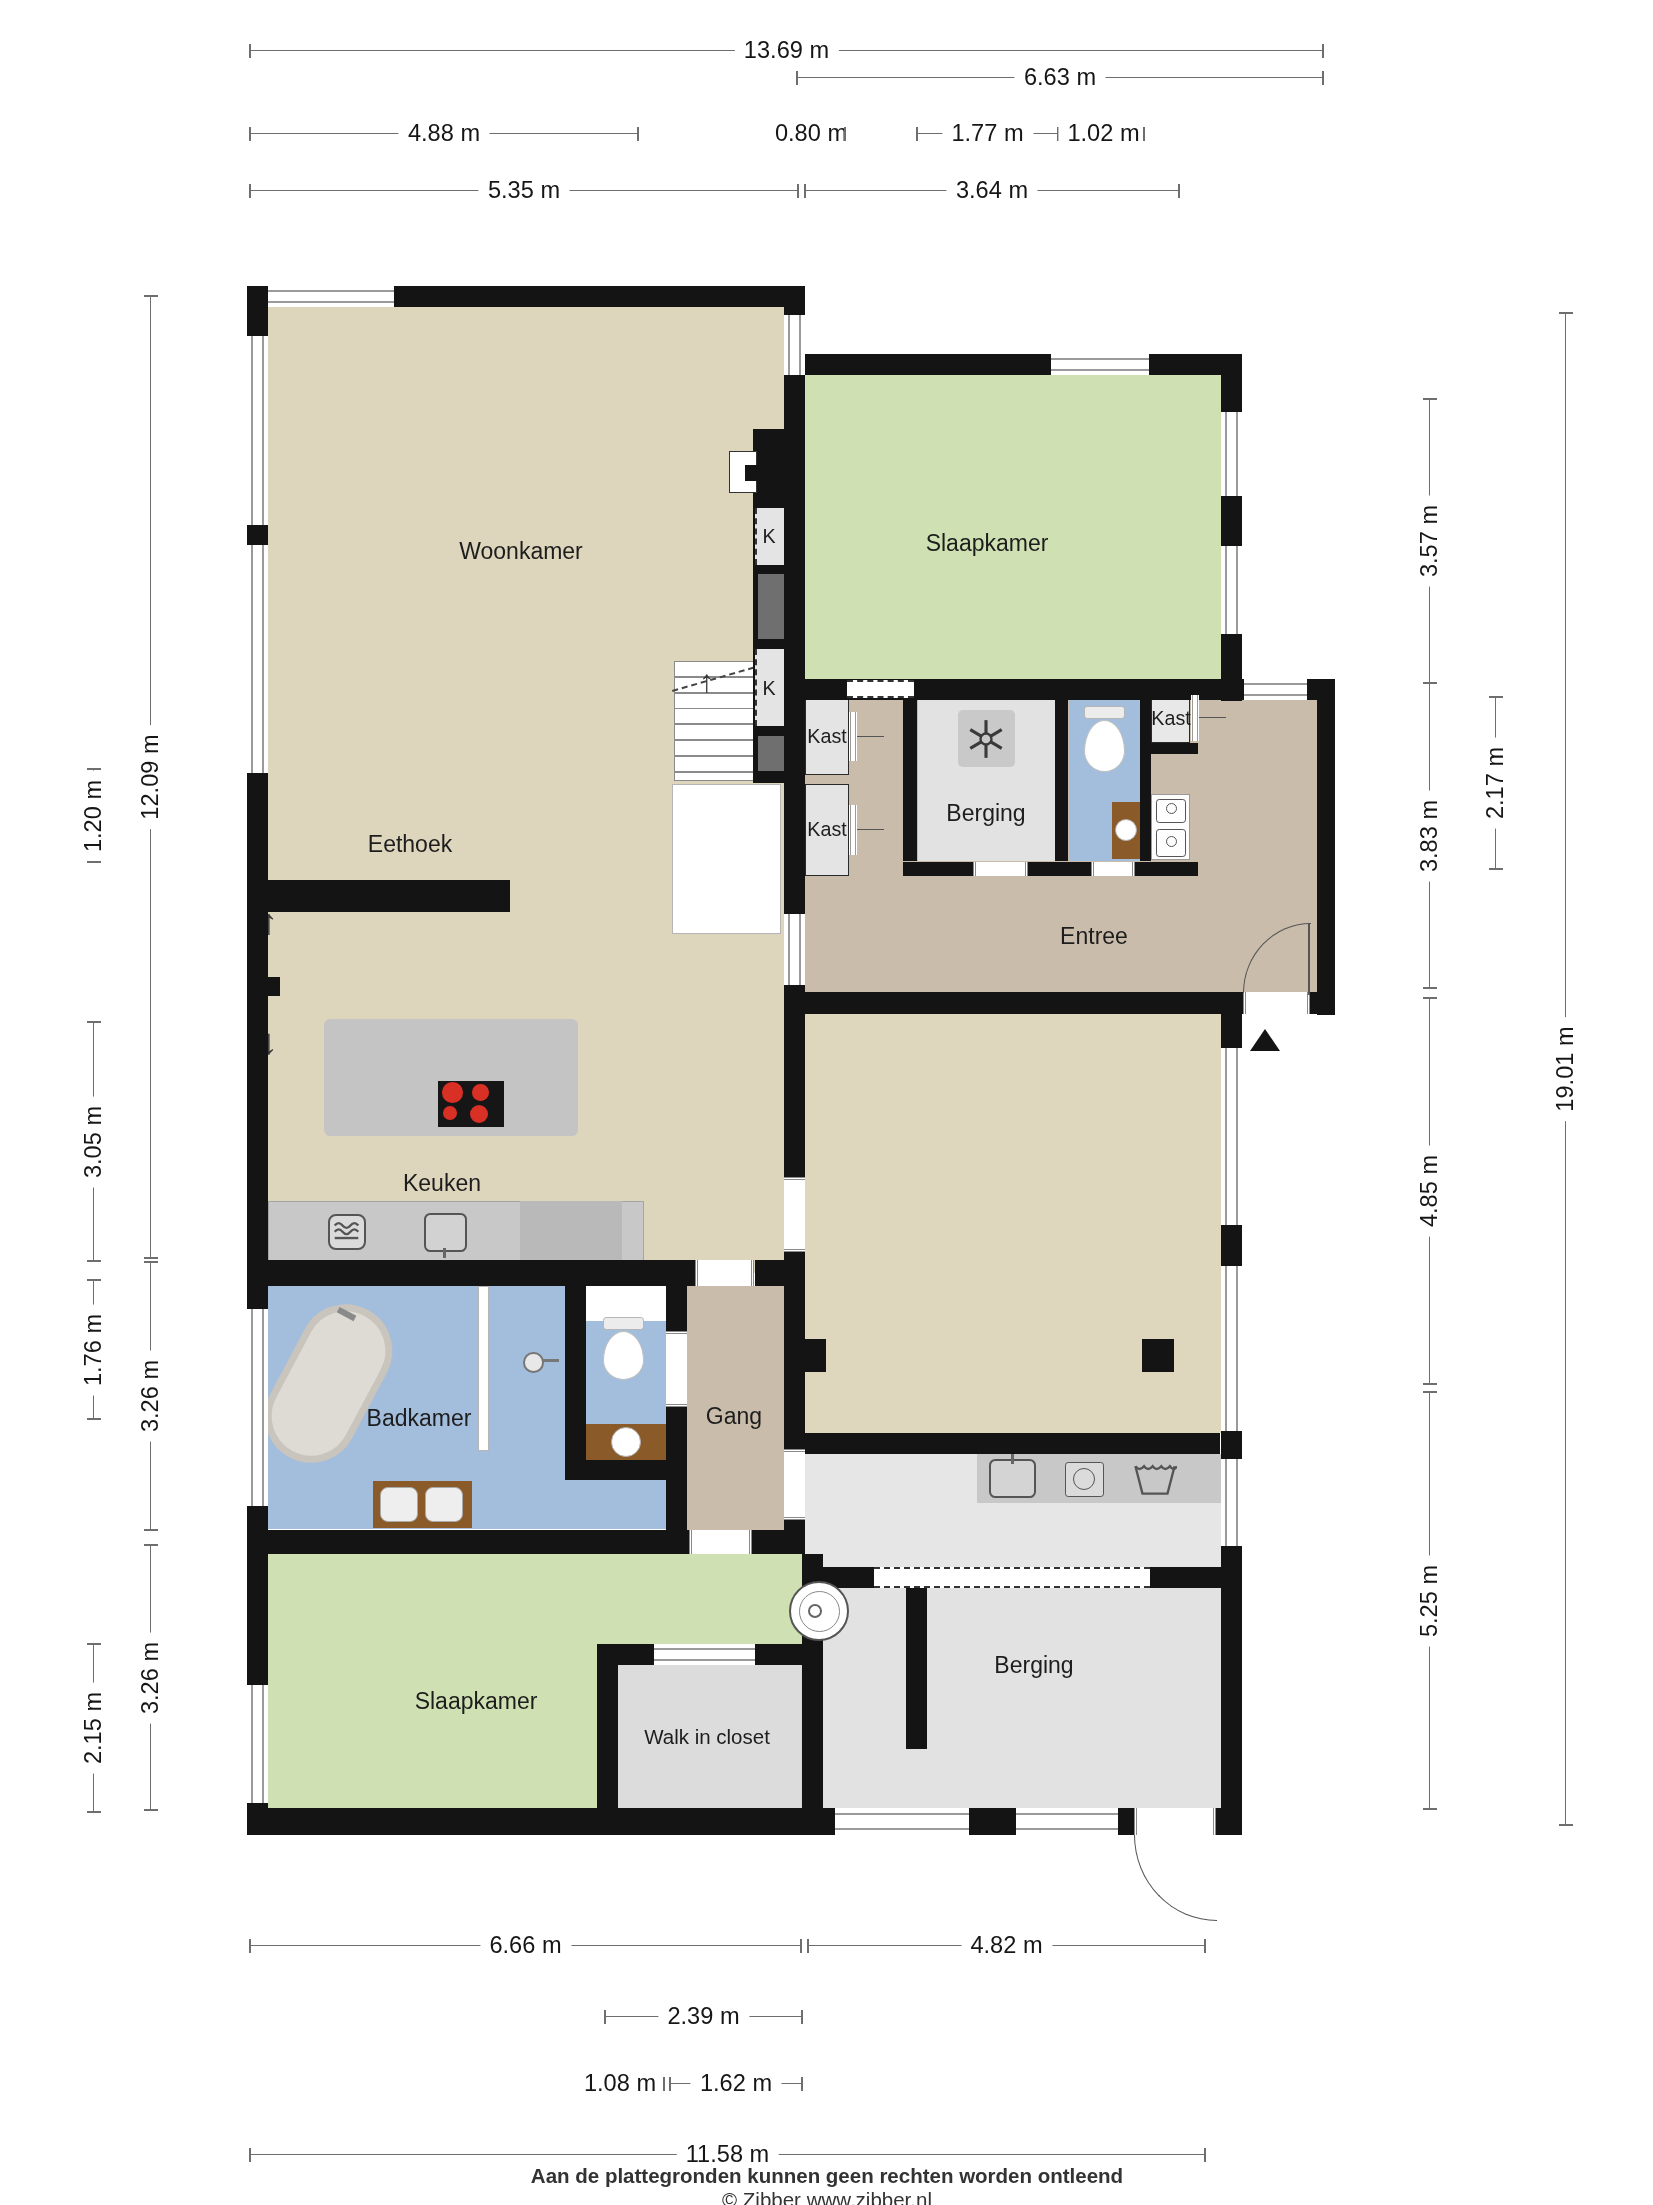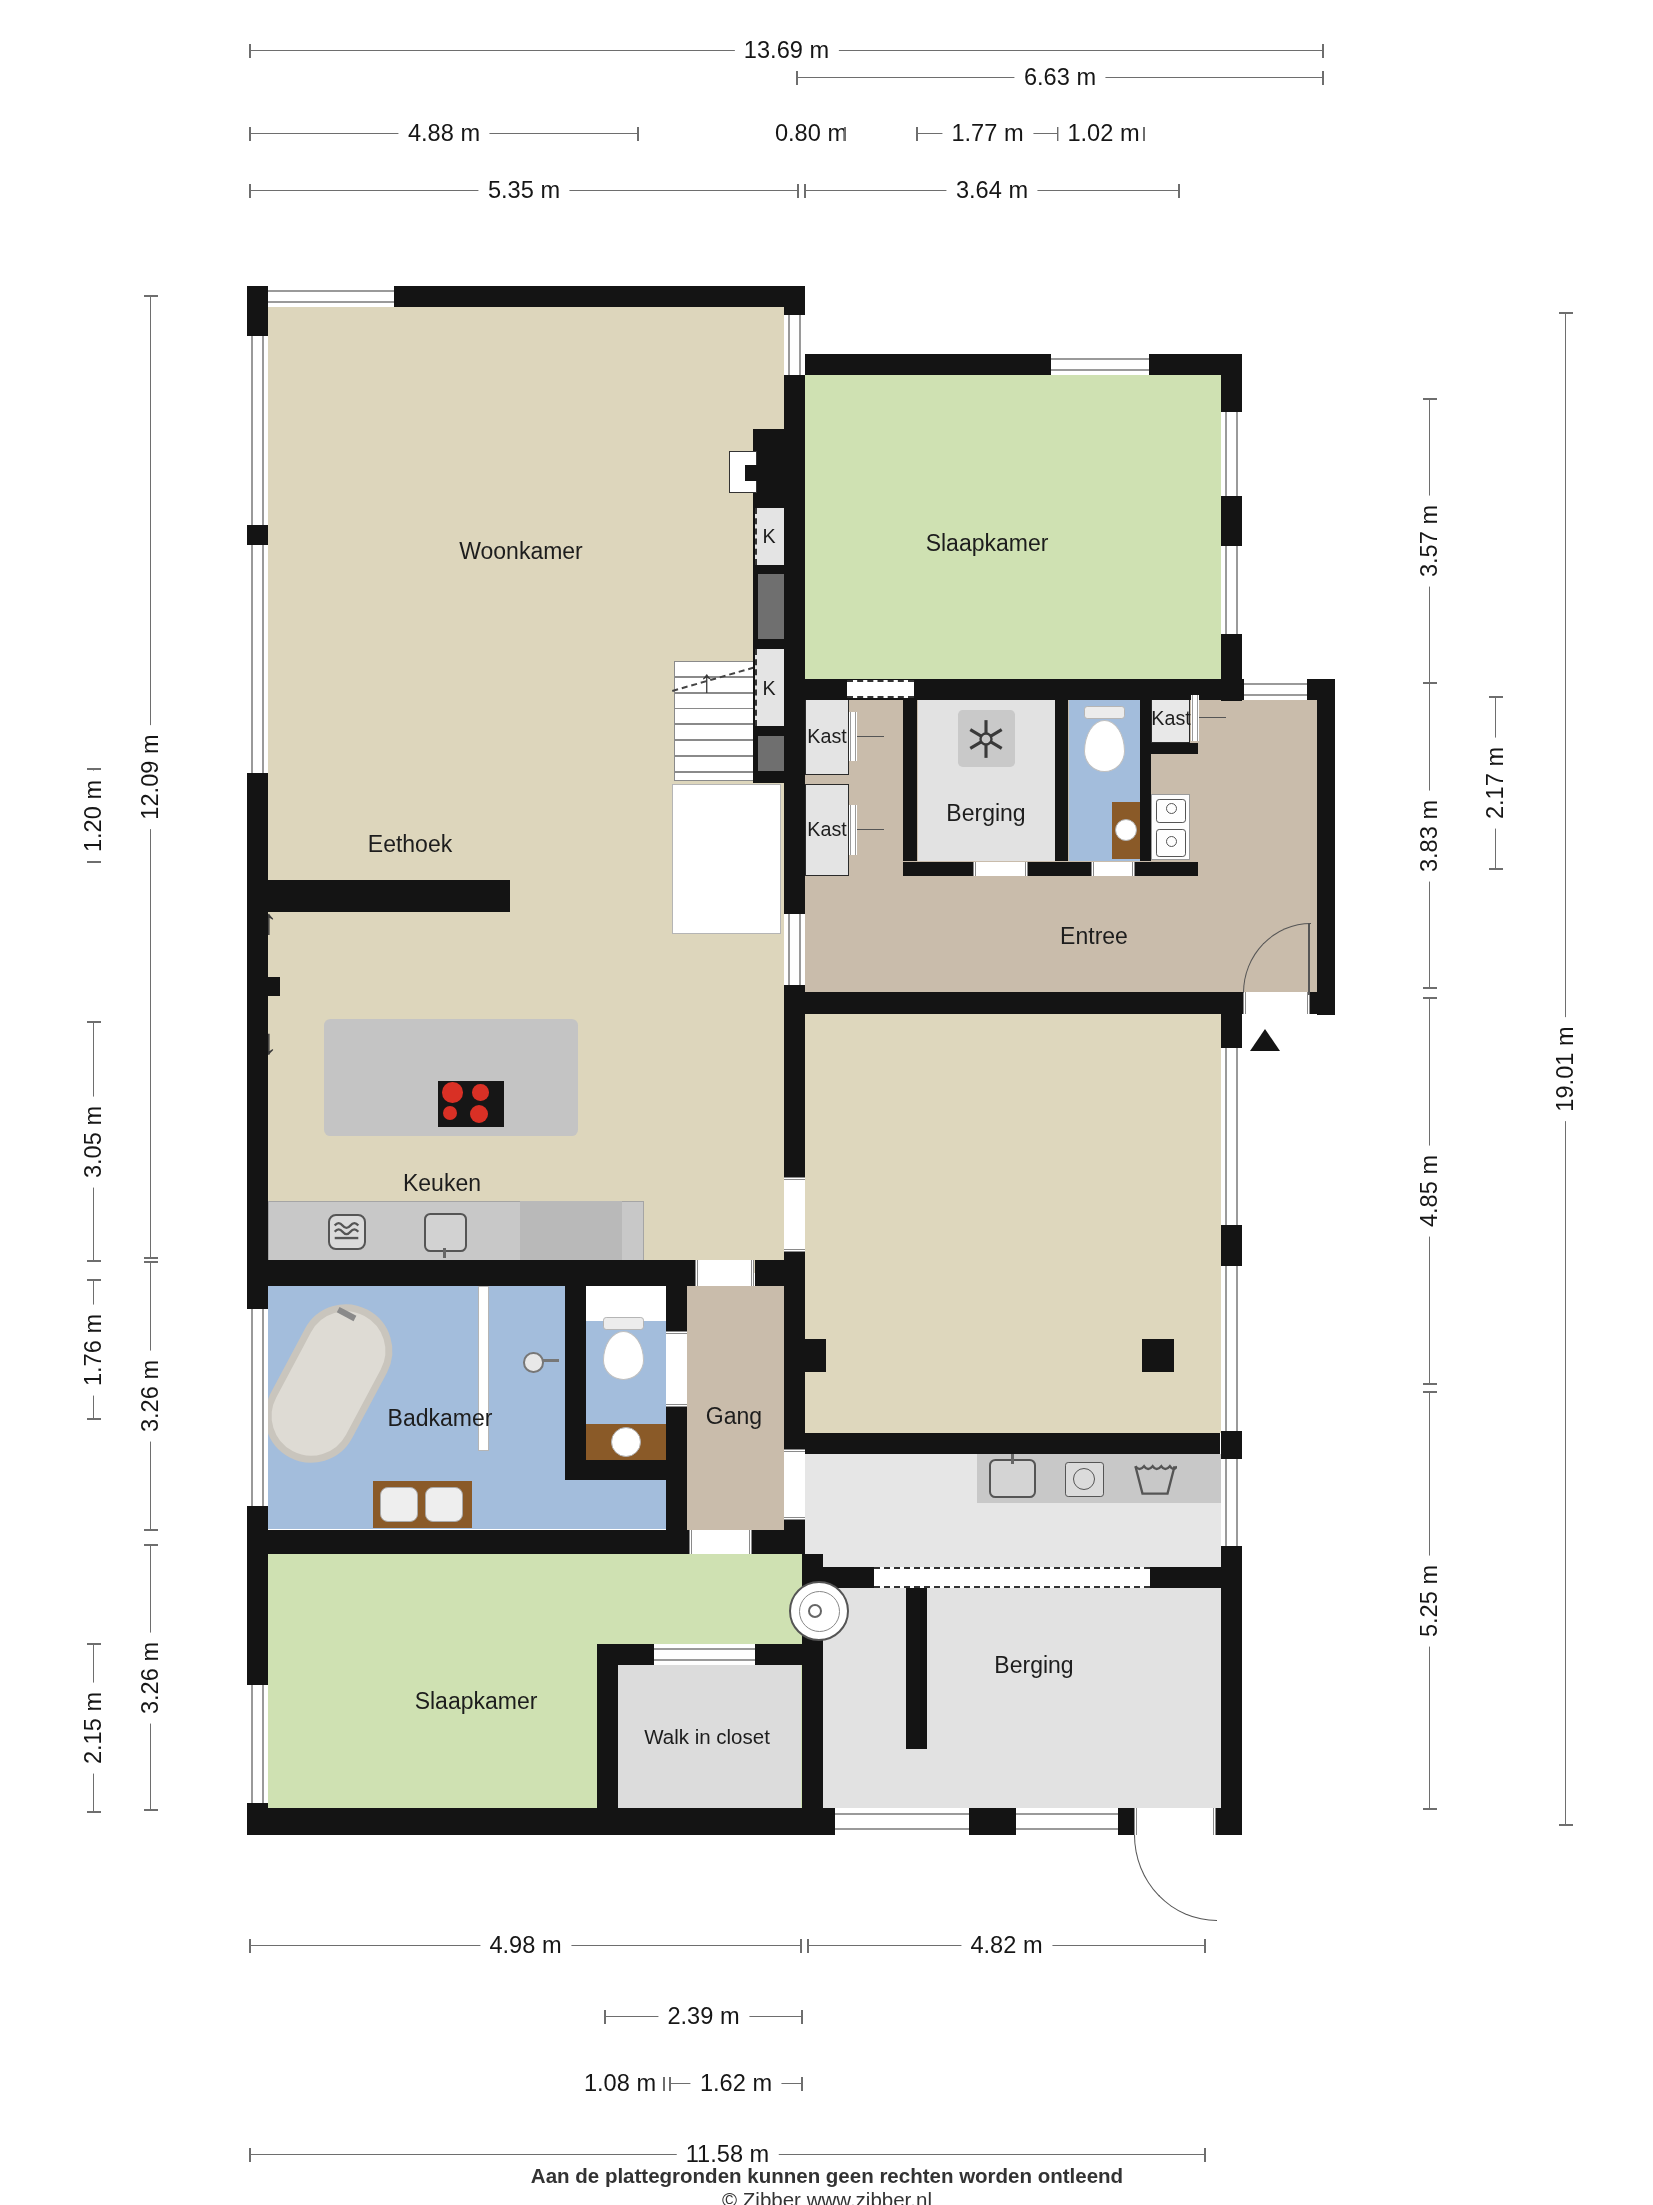--- a/index.html
+++ b/index.html
@@ -218,21 +218,21 @@
   <div class="circ" style="left:789px;top:1581px;width:60px;height:60px;background:#fff;border:2.4px solid #555;"></div>
   <div class="circ" style="left:799px;top:1591px;width:41px;height:41px;border:1.6px solid #888;"></div>
   <div class="circ" style="left:808px;top:1604px;width:14px;height:14px;border:2.4px solid #666;"></div>
 
   <div class="abs" style="left:1250px;top:1029px;width:0;height:0;border-left:15px solid transparent;border-right:15px solid transparent;border-bottom:22px solid #141414;"></div>
 
   <div class="rlab" style="left:521px;top:551px;">Woonkamer</div>
   <div class="rlab" style="left:987px;top:543px;">Slaapkamer</div>
   <div class="rlab" style="left:410px;top:844px;">Eethoek</div>
   <div class="rlab" style="left:442px;top:1183px;">Keuken</div>
-  <div class="rlab" style="left:440px;top:1418px;">Badkamer</div>
+  <div class="rlab" style="left:419px;top:1418px;">Badkamer</div>
   <div class="rlab" style="left:734px;top:1416px;">Gang</div>
   <div class="rlab" style="left:1094px;top:936px;">Entree</div>
   <div class="rlab" style="left:986px;top:813px;">Berging</div>
   <div class="rlab" style="left:1034px;top:1665px;">Berging</div>
   <div class="rlab" style="left:476px;top:1701px;">Slaapkamer</div>
   <div class="rlab" style="left:707px;top:1737px;font-size:20.5px;">Walk in closet</div>
   <div class="klab" style="left:769px;top:536px;">K</div>
   <div class="klab" style="left:769px;top:688px;">K</div>
   <div class="klab" style="left:827px;top:736px;">Kast</div>
   <div class="klab" style="left:827px;top:829px;">Kast</div>
@@ -298,21 +298,21 @@
       <span>4.85 m</span>
     </div>
   <div class="dimv" style="left:1429px;top:1392px;height:417px;">
       <span>5.25 m</span>
     </div>
   <div class="dimv" style="left:1565px;top:313px;height:1512px;">
       <span>19.01 m</span>
     </div>
 
   <div class="dimh" style="left:250px;top:1945px;width:551px;">
-      <span>4.98 m</span>
+      <span>6.66 m</span>
     </div>
   <div class="dimh" style="left:808px;top:1945px;width:397px;">
       <span>4.82 m</span>
     </div>
   <div class="dimh" style="left:605px;top:2016px;width:197px;">
       <span>2.39 m</span>
     </div>
   <div class="dimh" style="left:576px;top:2083px;width:88px;">
       <span>1.08 m</span>
     </div>

